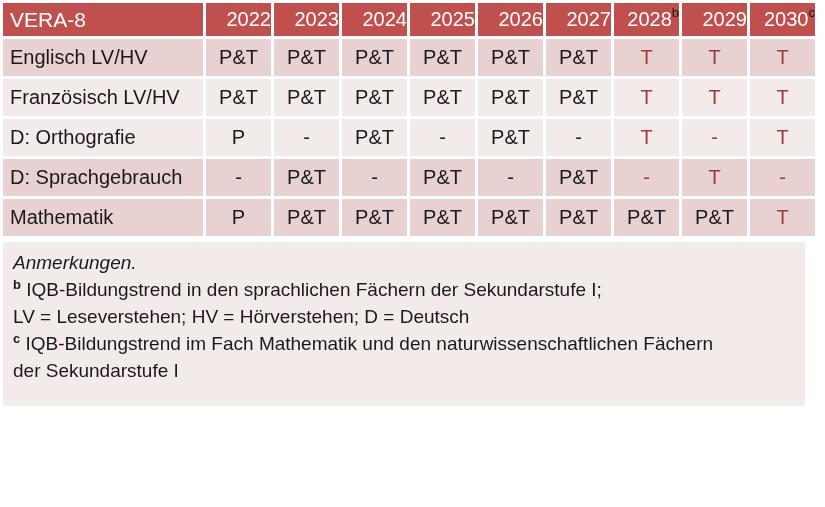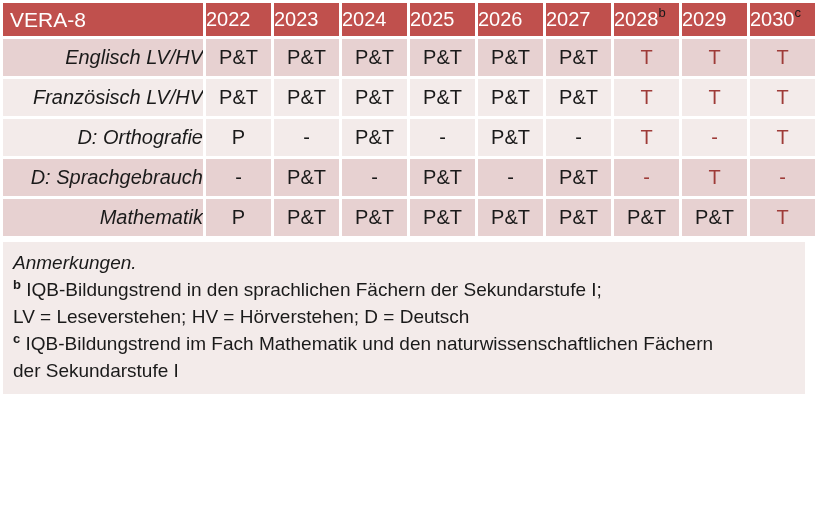--- a/index.html
+++ b/index.html
@@ -14,37 +14,37 @@
   }
   table.vera{
     border-collapse:separate;border-spacing:3px;table-layout:fixed;
     width:818px;margin:0;
   }
   col.c-subj{width:200px;}
   col.c-year{width:65px;}
   th,td{padding:0;vertical-align:middle;overflow:hidden;white-space:nowrap;}
   thead th{
     background:var(--header-bg);color:var(--header-text);
-    font-size:20px;font-weight:400;height:33px;text-align:left;
+    font-size:20px;font-weight:400;height:33px;text-align:right;
   }
   thead th.subj{text-align:left;padding-left:7px;font-size:21px;}
   thead sup{
     color:var(--text);font-size:13px;font-weight:400;
     position:relative;top:-1px;line-height:0;
   }
   tbody td{
     font-size:20px;height:37px;text-align:center;
   }
-  tbody td.subj{text-align:right;font-style:italic;}
+  tbody td.subj{text-align:left;padding-left:7px;}
   tr.band-dark td{background:var(--band-dark);}
   tr.band-light td{background:var(--band-light);}
   td.red{color:var(--accent-text);}
   .notes{
     margin:3px 0 0 3px;width:802px;background:var(--notes-bg);
-    padding:7px 10px 10px 10px;font-size:19px;line-height:27px;
+    padding:7px 10px 22px 10px;font-size:19px;line-height:27px;
   }
   .notes p{margin:0;}
   .notes .heading{font-style:italic;}
   .notes .fsup{font-weight:700;font-size:13px;vertical-align:super;line-height:0;}
   .notes .wrapc{max-width:715px;white-space:normal;}
 </style>
 </head>
 <body>
 
 <div class="page">

